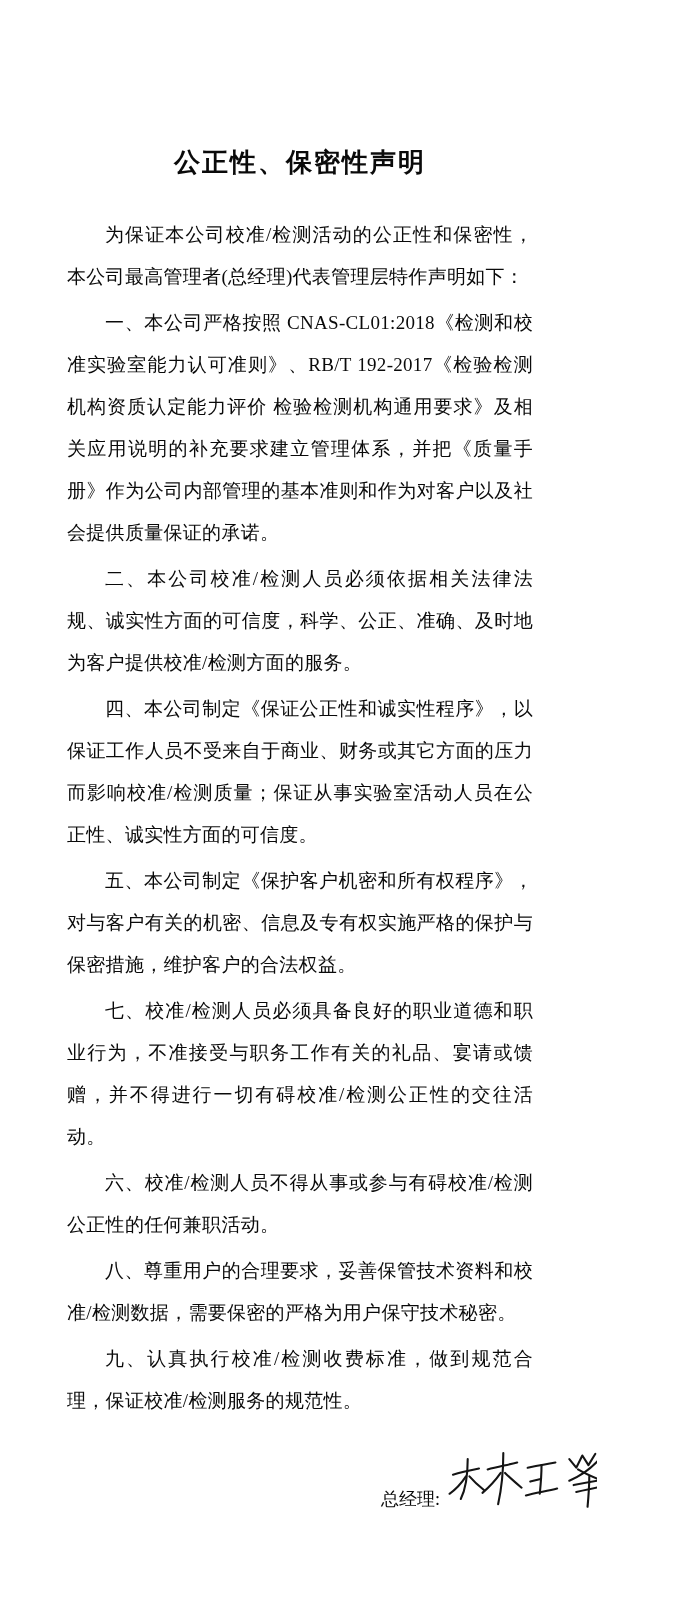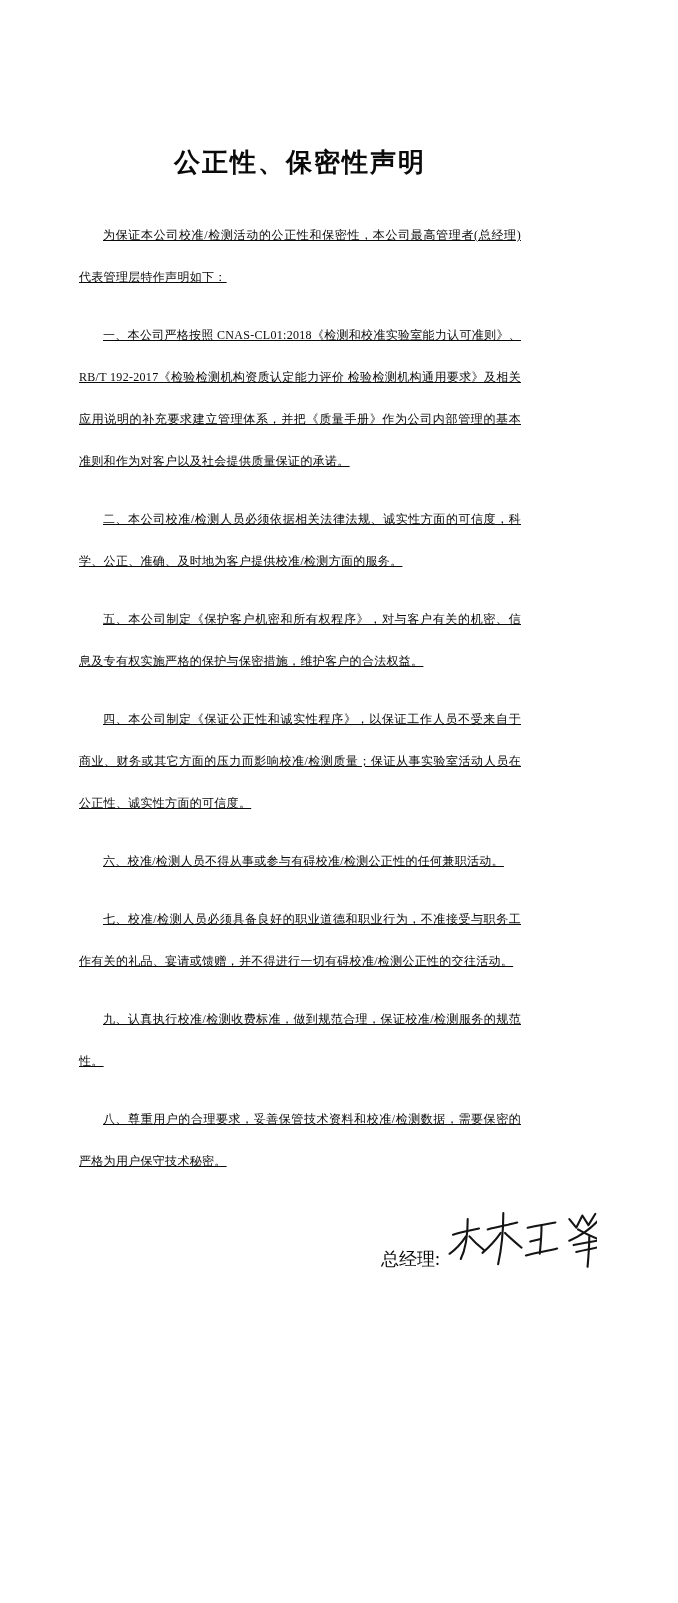--- a/index.html
+++ b/index.html
@@ -22,28 +22,27 @@
   }
   .doc-title {
     margin: 0 0 34px 0;
     text-align: center;
     font-size: 26px;
     font-weight: 700;
     letter-spacing: 2px;
     line-height: 34px;
   }
   .doc-paragraph {
-    margin: 16px;
-    font-size: 12px;
+    margin: 4px;
+    font-size: 19px;
     line-height: 42px;
     text-indent: 2em;
     text-align: justify;
     text-justify: inter-ideograph;
     letter-spacing: 0.3px;
-    text-decoration: underline;
   }
   .signature-block {
     margin: 26px 0 0 318px;
     width: 250px;
   }
   .signature-row {
     display: flex;
     align-items: flex-end;
     height: 64px;
   }
@@ -61,26 +60,26 @@
 <body>
 
 <div class="page">
   <div class="content">
 
     <h1 class="doc-title">公正性、保密性声明</h1>
 
     <p class="doc-paragraph">为保证本公司校准/检测活动的公正性和保密性，本公司最高管理者(总经理)代表管理层特作声明如下：</p>
     <p class="doc-paragraph">一、本公司严格按照 CNAS-CL01:2018《检测和校准实验室能力认可准则》、RB/T 192-2017《检验检测机构资质认定能力评价 检验检测机构通用要求》及相关应用说明的补充要求建立管理体系，并把《质量手册》作为公司内部管理的基本准则和作为对客户以及社会提供质量保证的承诺。</p>
     <p class="doc-paragraph">二、本公司校准/检测人员必须依据相关法律法规、诚实性方面的可信度，科学、公正、准确、及时地为客户提供校准/检测方面的服务。</p>
+    <p class="doc-paragraph">四、本公司制定《保证公正性和诚实性程序》，以保证工作人员不受来自于商业、财务或其它方面的压力而影响校准/检测质量；保证从事实验室活动人员在公正性、诚实性方面的可信度。</p>
     <p class="doc-paragraph">五、本公司制定《保护客户机密和所有权程序》，对与客户有关的机密、信息及专有权实施严格的保护与保密措施，维护客户的合法权益。</p>
-    <p class="doc-paragraph">四、本公司制定《保证公正性和诚实性程序》，以保证工作人员不受来自于商业、财务或其它方面的压力而影响校准/检测质量；保证从事实验室活动人员在公正性、诚实性方面的可信度。</p>
+    <p class="doc-paragraph">七、校准/检测人员必须具备良好的职业道德和职业行为，不准接受与职务工作有关的礼品、宴请或馈赠，并不得进行一切有碍校准/检测公正性的交往活动。</p>
     <p class="doc-paragraph">六、校准/检测人员不得从事或参与有碍校准/检测公正性的任何兼职活动。</p>
-    <p class="doc-paragraph">七、校准/检测人员必须具备良好的职业道德和职业行为，不准接受与职务工作有关的礼品、宴请或馈赠，并不得进行一切有碍校准/检测公正性的交往活动。</p>
+    <p class="doc-paragraph">八、尊重用户的合理要求，妥善保管技术资料和校准/检测数据，需要保密的严格为用户保守技术秘密。</p>
     <p class="doc-paragraph">九、认真执行校准/检测收费标准，做到规范合理，保证校准/检测服务的规范性。</p>
-    <p class="doc-paragraph">八、尊重用户的合理要求，妥善保管技术资料和校准/检测数据，需要保密的严格为用户保守技术秘密。</p>
 
     <div class="signature-block">
       <div class="signature-row">
         <span class="signature-role">总经理:</span>
         <svg class="signature-svg" width="165" height="62" viewBox="0 0 190 70" fill="none" stroke="#141414" stroke-width="2.4" stroke-linecap="round" stroke-linejoin="round" aria-label="林正峯">
 
           <path d="M8 30 C18 27 28 25 38 23"></path>
           <path d="M25 12 C25 28 23 46 17 58"></path>
           <path d="M23 32 C17 41 10 48 4 52"></path>
           <path d="M27 32 C33 39 39 44 44 48"></path>

